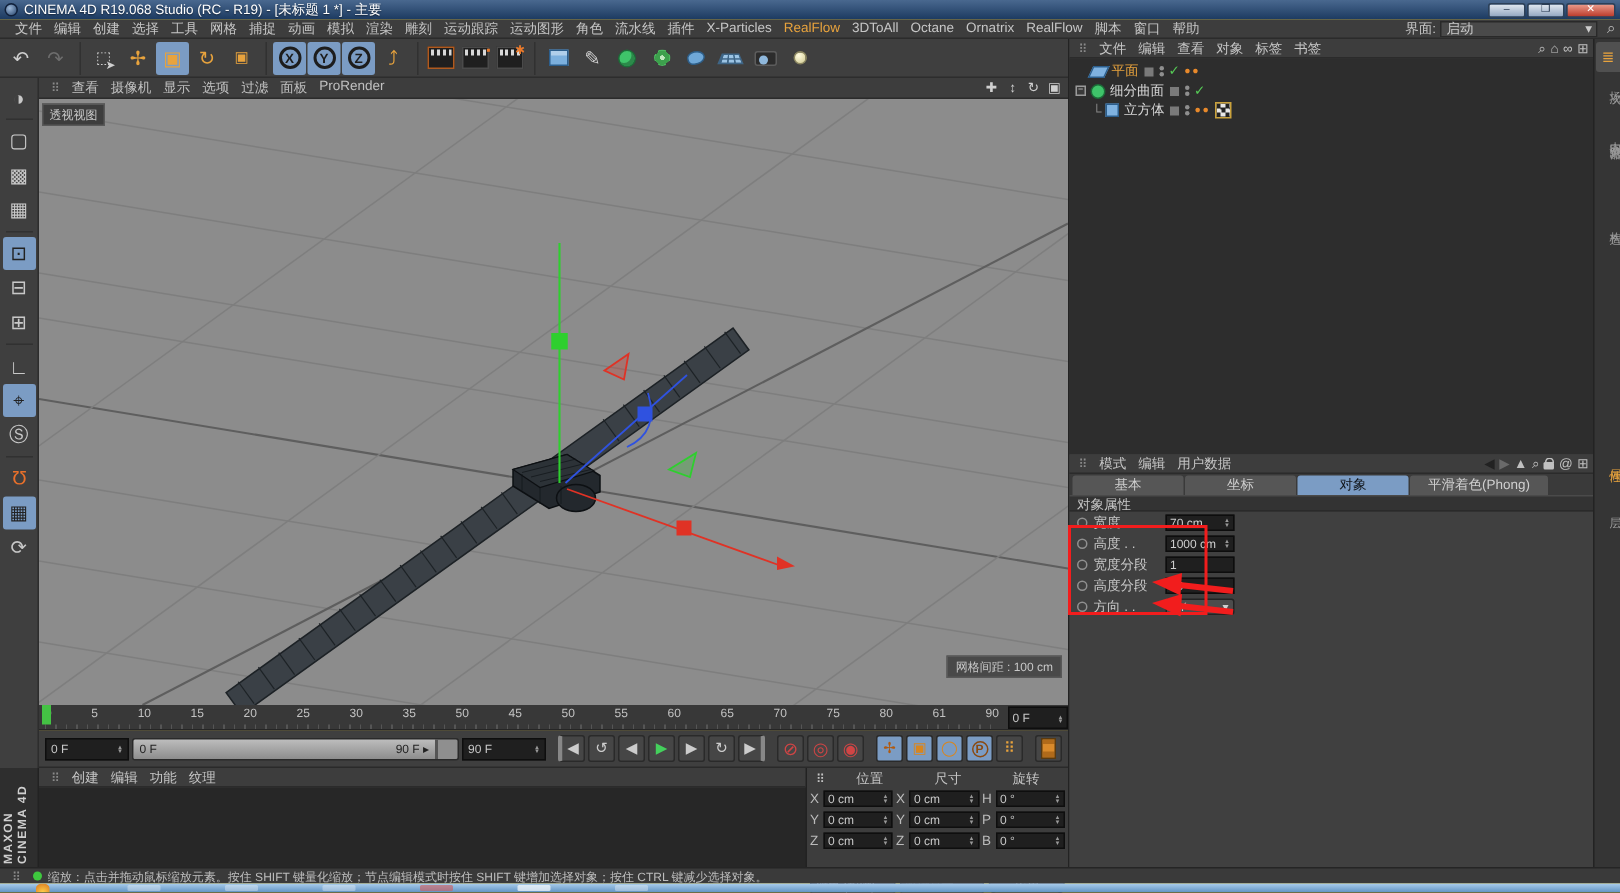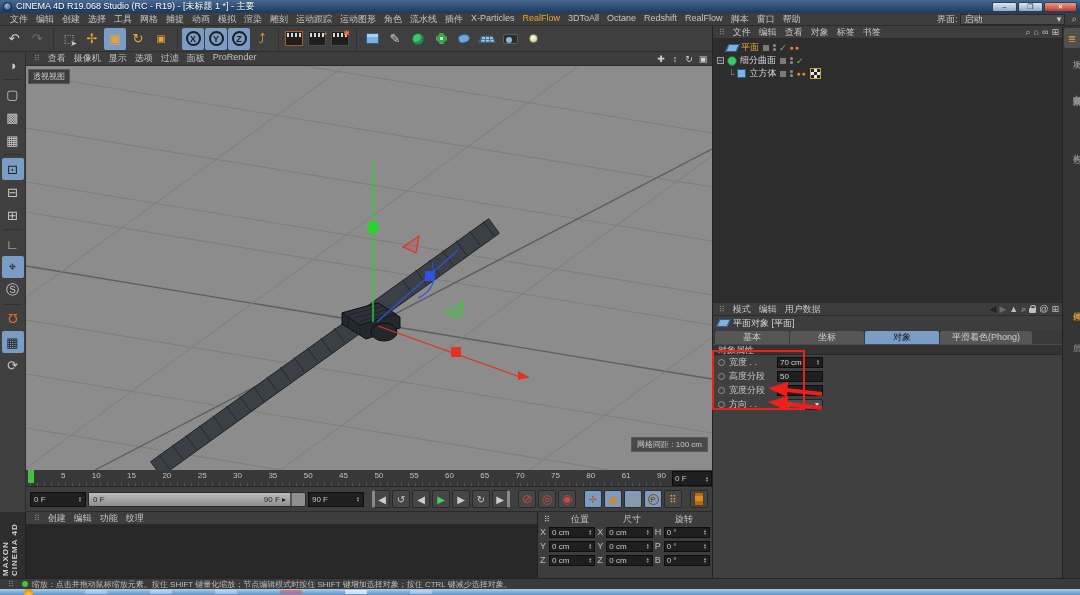--- a/index.html
+++ b/index.html
@@ -178,21 +178,21 @@
         <span class="menu-item">雕刻</span>
         <span class="menu-item">运动跟踪</span>
         <span class="menu-item">运动图形</span>
         <span class="menu-item">角色</span>
         <span class="menu-item">流水线</span>
         <span class="menu-item">插件</span>
         <span class="menu-item">X-Particles</span>
         <span class="menu-item hl">RealFlow</span>
         <span class="menu-item">3DToAll</span>
         <span class="menu-item">Octane</span>
-        <span class="menu-item">Redshift</span>
+        <span class="menu-item">Ornatrix</span>
         <span class="menu-item">RealFlow</span>
         <span class="menu-item">脚本</span>
         <span class="menu-item">窗口</span>
         <span class="menu-item">帮助</span>
       </span>
     <span class="iface">
       <span>界面:</span>
       <span class="iface-dd">
         <span>启动</span>
           <span>▾</span>
@@ -666,54 +666,61 @@
         <span class="ricons">
           <span style="color:#222;">◀</span>
           <span style="color:#6a6a6a;">▶</span>
           <span>▲</span>
           <span>⌕</span>
           <span class="lockico"></span>
           <span>@</span>
           <span>⊞</span>
         </span>
       </div>
-      <div class="attr-title">
-        <span class="planeico"></span>
-        <span>平面对象 [平面]</span>
-      </div>
       <div class="atabs">
         <span class="atab">基本</span>
         <span class="atab">坐标</span>
         <span class="atab active">对象</span>
         <span class="atab wide">平滑着色(Phong)</span>
       </div>
       <div class="asect">对象属性</div>
       <div class="arow">
         <span class="acirc"></span>
         <span class="albl">宽度 . .</span>
         <span class="ainput">
             <span>70 cm</span>
             <span class="stepper">
               <span>▲</span>
               <span>▼</span>
             </span>
           </span>
       </div>
       <div class="arow">
         <span class="acirc"></span>
-        <span class="albl">高度分段</span>
+        <span class="albl">高度 . .</span>
         <span class="ainput">
-            <span>50</span>
+            <span>1000 cm</span>
+            <span class="stepper">
+              <span>▲</span>
+              <span>▼</span>
+            </span>
           </span>
       </div>
       <div class="arow">
         <span class="acirc"></span>
         <span class="albl">宽度分段</span>
         <span class="ainput">
             <span>1</span>
+          </span>
+      </div>
+      <div class="arow">
+        <span class="acirc"></span>
+        <span class="albl">高度分段</span>
+        <span class="ainput">
+            <span>50</span>
           </span>
       </div>
       <div class="arow">
         <span class="acirc"></span>
         <span class="albl">方向 . .</span>
         <span class="adrop">
             <span>+Y</span>
             <span>▾</span>
           </span>
       </div>

